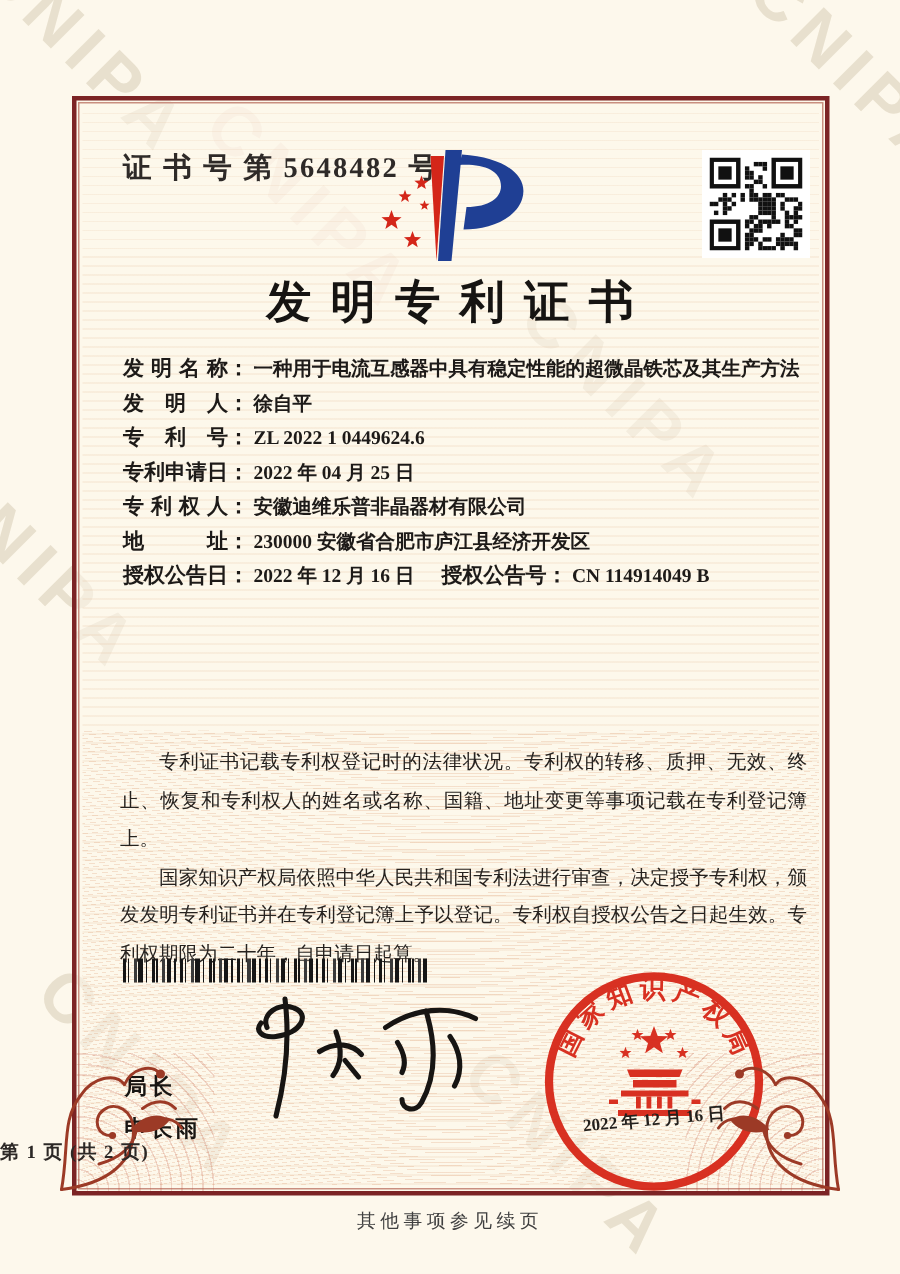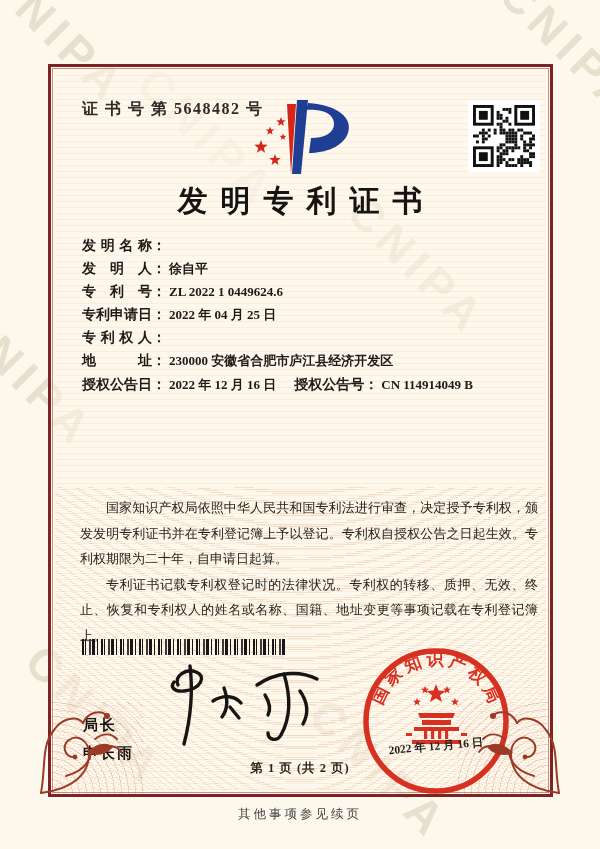--- a/index.html
+++ b/index.html
@@ -20,21 +20,21 @@
   .texture{position:absolute;inset:4px;
      background:repeating-linear-gradient(0deg,rgba(226,183,146,0.16) 0 1px,rgba(255,255,255,0) 1px 6px);}
   .texture-bottom{position:absolute;left:4px;right:4px;top:420px;bottom:4px;
      background:repeating-radial-gradient(ellipse 160% 95% at 50% 135%,rgba(222,158,118,0.28) 0 1px,rgba(255,255,255,0) 1px 6px);}
   .corner-arcs{position:absolute;width:92px;height:92px;opacity:.75;}
   .corner-arcs.left{left:51px;top:702px;
      background:repeating-radial-gradient(circle at 0 100%,rgba(193,85,63,0.28) 0 1px,transparent 1px 7px);}
   .corner-arcs.right{left:457px;top:702px;
      background:repeating-radial-gradient(circle at 100% 100%,rgba(193,85,63,0.28) 0 1px,transparent 1px 7px);}
 
-  .cert-no{position:absolute;left:82px;top:99px;font-size:16px;font-weight:700;
+  .cert-no{position:absolute;left:82px;top:99px;font-size:19px;font-weight:700;
            letter-spacing:1.5px;color:#2e2a28;}
 
   
   .logo{position:absolute;left:230px;top:94px;width:140px;height:88px;}
   .title{position:absolute;left:0;right:0;top:181px;text-align:center;
          font-size:30px;font-weight:700;color:#161412;
          letter-spacing:13px;text-indent:13px;}
 
   .qr{position:absolute;left:468px;top:100px;width:72px;height:72px;background:#fff;}
   .qr svg{position:absolute;inset:5px;}
@@ -59,21 +59,21 @@
        #3a3a3a 7px 9px,transparent 9px 10px,#161616 10px 13px,transparent 13px 15px,
        #161616 15px 16px,transparent 16px 19px);}
 
   .director{position:absolute;left:83px;top:679px;color:#181512;
      font-family:"Liberation Sans","DejaVu Sans",sans-serif;
      font-size:15px;font-weight:700;letter-spacing:2px;line-height:28px;margin-top:32px;}
   .signature{position:absolute;left:150px;top:655px;width:190px;height:95px;}
 
   .seal{position:absolute;left:359px;top:644px;width:154px;height:154px;opacity:.96;}
 
-  .page-info{position:absolute;left:0;right:0;top:760px;text-align:center;
+  .page-info{position:absolute;left:0;right:0;top:760px;
      font-size:12.5px;font-weight:700;letter-spacing:1px;color:#2c2826;}
   .footer-note{position:absolute;left:0;right:0;top:806px;text-align:center;
      font-size:12.5px;letter-spacing:3px;color:#404040;}
 
   .flourish{position:absolute;width:112px;height:112px;}
   .flourish.left{left:35px;top:687px;}
   .flourish.right{left:453px;top:687px;transform:scaleX(-1);}
 </style>
 </head>
 <body>
@@ -253,58 +253,60 @@
           <rect x="2.95" y="44.29" width="14.76" height="14.76" fill="#fff"></rect>
           <rect x="5.90" y="47.24" width="8.86" height="8.86" fill="#111"></rect>
         </g>
       </svg>
   </div>
 
   <div class="fields">
     <div class="field-row">
       <span class="fl">发明名称</span>
         <span class="fc">：</span>
+        <span class="fv">一种用于电流互感器中具有稳定性能的超微晶铁芯及其生产方法</span>
     </div>
     <div class="field-row">
       <span class="fl">发明人</span>
         <span class="fc">：</span>
         <span class="fv">徐自平</span>
     </div>
     <div class="field-row">
       <span class="fl">专利号</span>
         <span class="fc">：</span>
         <span class="fv">ZL 2022 1 0449624.6</span>
     </div>
     <div class="field-row">
       <span class="fl">专利申请日</span>
         <span class="fc">：</span>
         <span class="fv">2022 年 04 月 25 日</span>
     </div>
     <div class="field-row">
       <span class="fl">专利权人</span>
         <span class="fc">：</span>
+        <span class="fv">安徽迪维乐普非晶器材有限公司</span>
     </div>
     <div class="field-row">
       <span class="fl">地址</span>
         <span class="fc">：</span>
         <span class="fv">230000 安徽省合肥市庐江县经济开发区</span>
     </div>
     <div class="field-row">
       <span>
         <span class="fl">授权公告日</span><span class="fc">：</span><span class="fv">2022 年 12 月 16 日</span>
       </span>
       <span class="grant-no-group">
         <span class="fl">授权公告号</span><span class="fc">：</span><span class="fv">CN 114914049 B</span>
       </span>
     </div>
   </div>
 
   <div class="paras">
+    <p>专利证书记载专利权登记时的法律状况。专利权的转移、质押、无效、终止、恢复和专利权人的姓名或名称、国籍、地址变更等事项记载在专利登记簿上。</p>
     <p>国家知识产权局依照中华人民共和国专利法进行审查，决定授予专利权，颁发发明专利证书并在专利登记簿上予以登记。专利权自授权公告之日起生效。专利权期限为二十年，自申请日起算。</p>
-    <p>专利证书记载专利权登记时的法律状况。专利权的转移、质押、无效、终止、恢复和专利权人的姓名或名称、国籍、地址变更等事项记载在专利登记簿上。</p>
   </div>
 
   <div class="barcode"></div>
 
   <div class="director">
     <div>局长</div>
     <div>申长雨</div>
   </div>
 
   <div class="signature">

